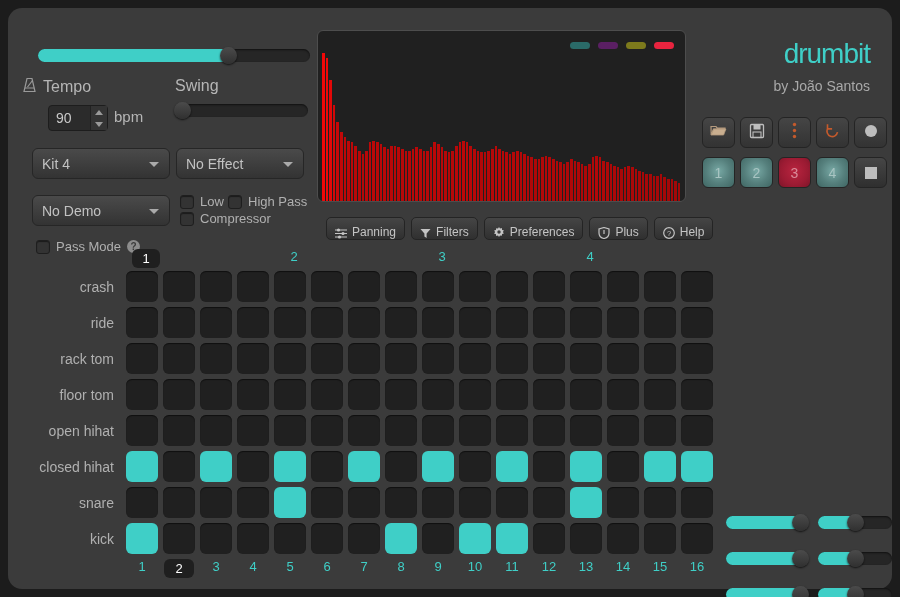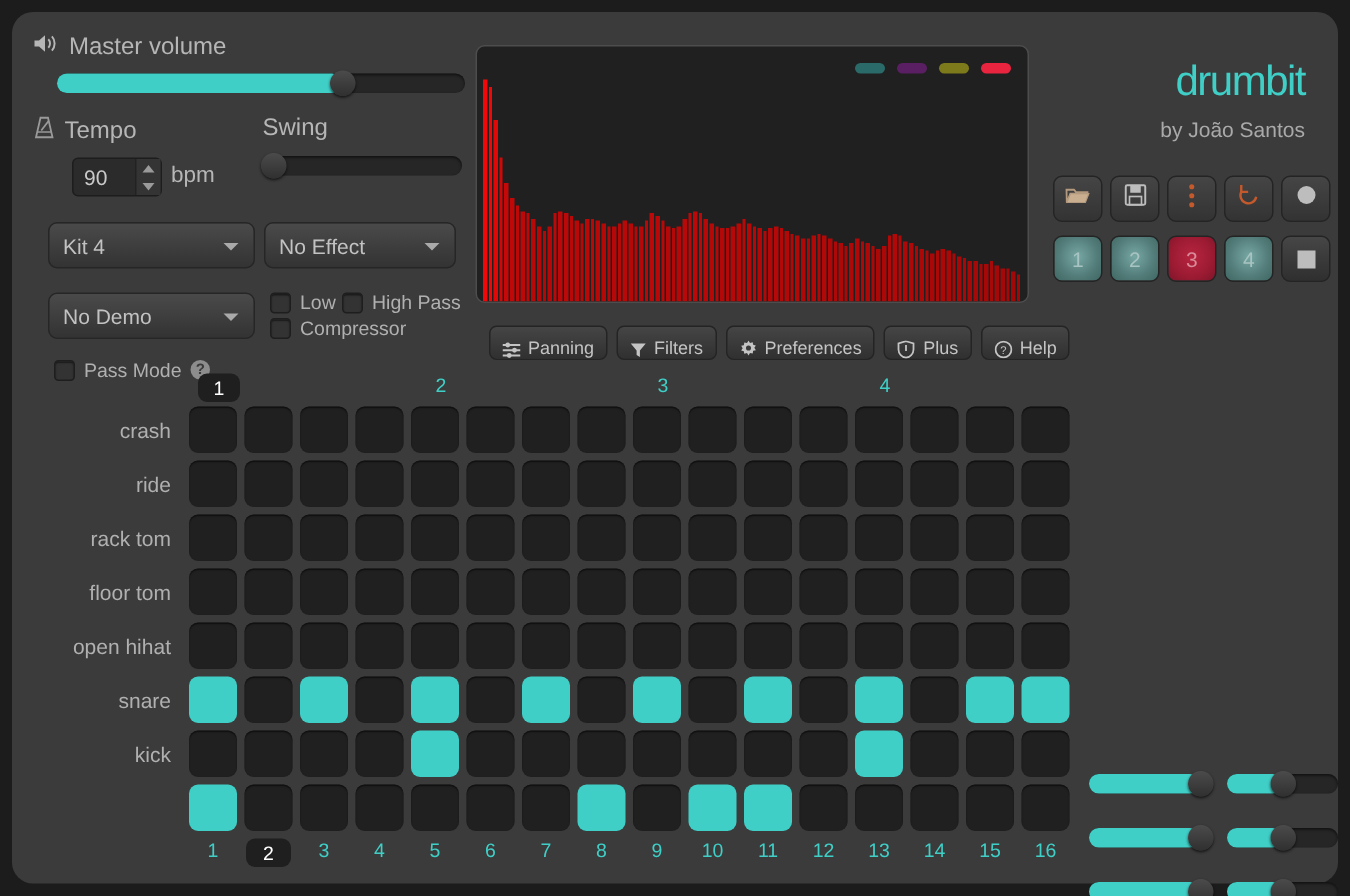--- a/index.html
+++ b/index.html
@@ -226,30 +226,20 @@
     box-shadow: 0 1px 2px rgba(0,0,0,.7);
   }
 </style>
 </head>
 <body>
 
 <div id="app">
 
   <div class="top">
 
-    <div class="mv-label-row">
-      <span class="speaker-icon">
-        <svg width="17" height="14" viewBox="0 0 17 14">
-          <path d="M1 5h3L8 1.5v11L4 9H1z" fill="#b6b6b6"></path>
-          <path d="M10.2 4.2a4 4 0 010 5.6" stroke="#b6b6b6" stroke-width="1.3" fill="none"></path>
-          <path d="M12.6 2.3a7 7 0 010 9.4" stroke="#b6b6b6" stroke-width="1.3" fill="none"></path>
-        </svg>
-      </span>
-      <span class="mv-label">Master volume</span>
-    </div>
     <div id="master-volume" class="slider-track">
       <div class="slider-fill" style="width: 70%;"></div>
       <div class="slider-knob" style="left: 70%;"></div>
     </div>
 
     <div class="tempo-label-row">
       <span>
         <svg width="15" height="16" viewBox="0 0 15 16">
           <path d="M5 1.5h5l3 13H2z" fill="none" stroke="#9a9a9a" stroke-width="1.2"></path>
           <path d="M3 11h9" stroke="#9a9a9a" stroke-width="1"></path>
@@ -535,20 +525,21 @@
         <div class="bar-marker" style="left: 154px;">2</div>
         <div class="bar-marker" style="left: 302px;">3</div>
         <div class="bar-marker" style="left: 450px;">4</div>
       </div>
     <div id="row-labels">
         <div class="row-label">crash</div>
         <div class="row-label">ride</div>
         <div class="row-label">rack tom</div>
         <div class="row-label">floor tom</div>
         <div class="row-label">open hihat</div>
+        <div class="row-label">closed hihat</div>
         <div class="row-label">snare</div>
         <div class="row-label">kick</div>
       </div>
     <div id="grid">
         <div class="grid-row">
           <div class="cell"></div>
           <div class="cell"></div>
           <div class="cell"></div>
           <div class="cell"></div>
           <div class="cell"></div>

